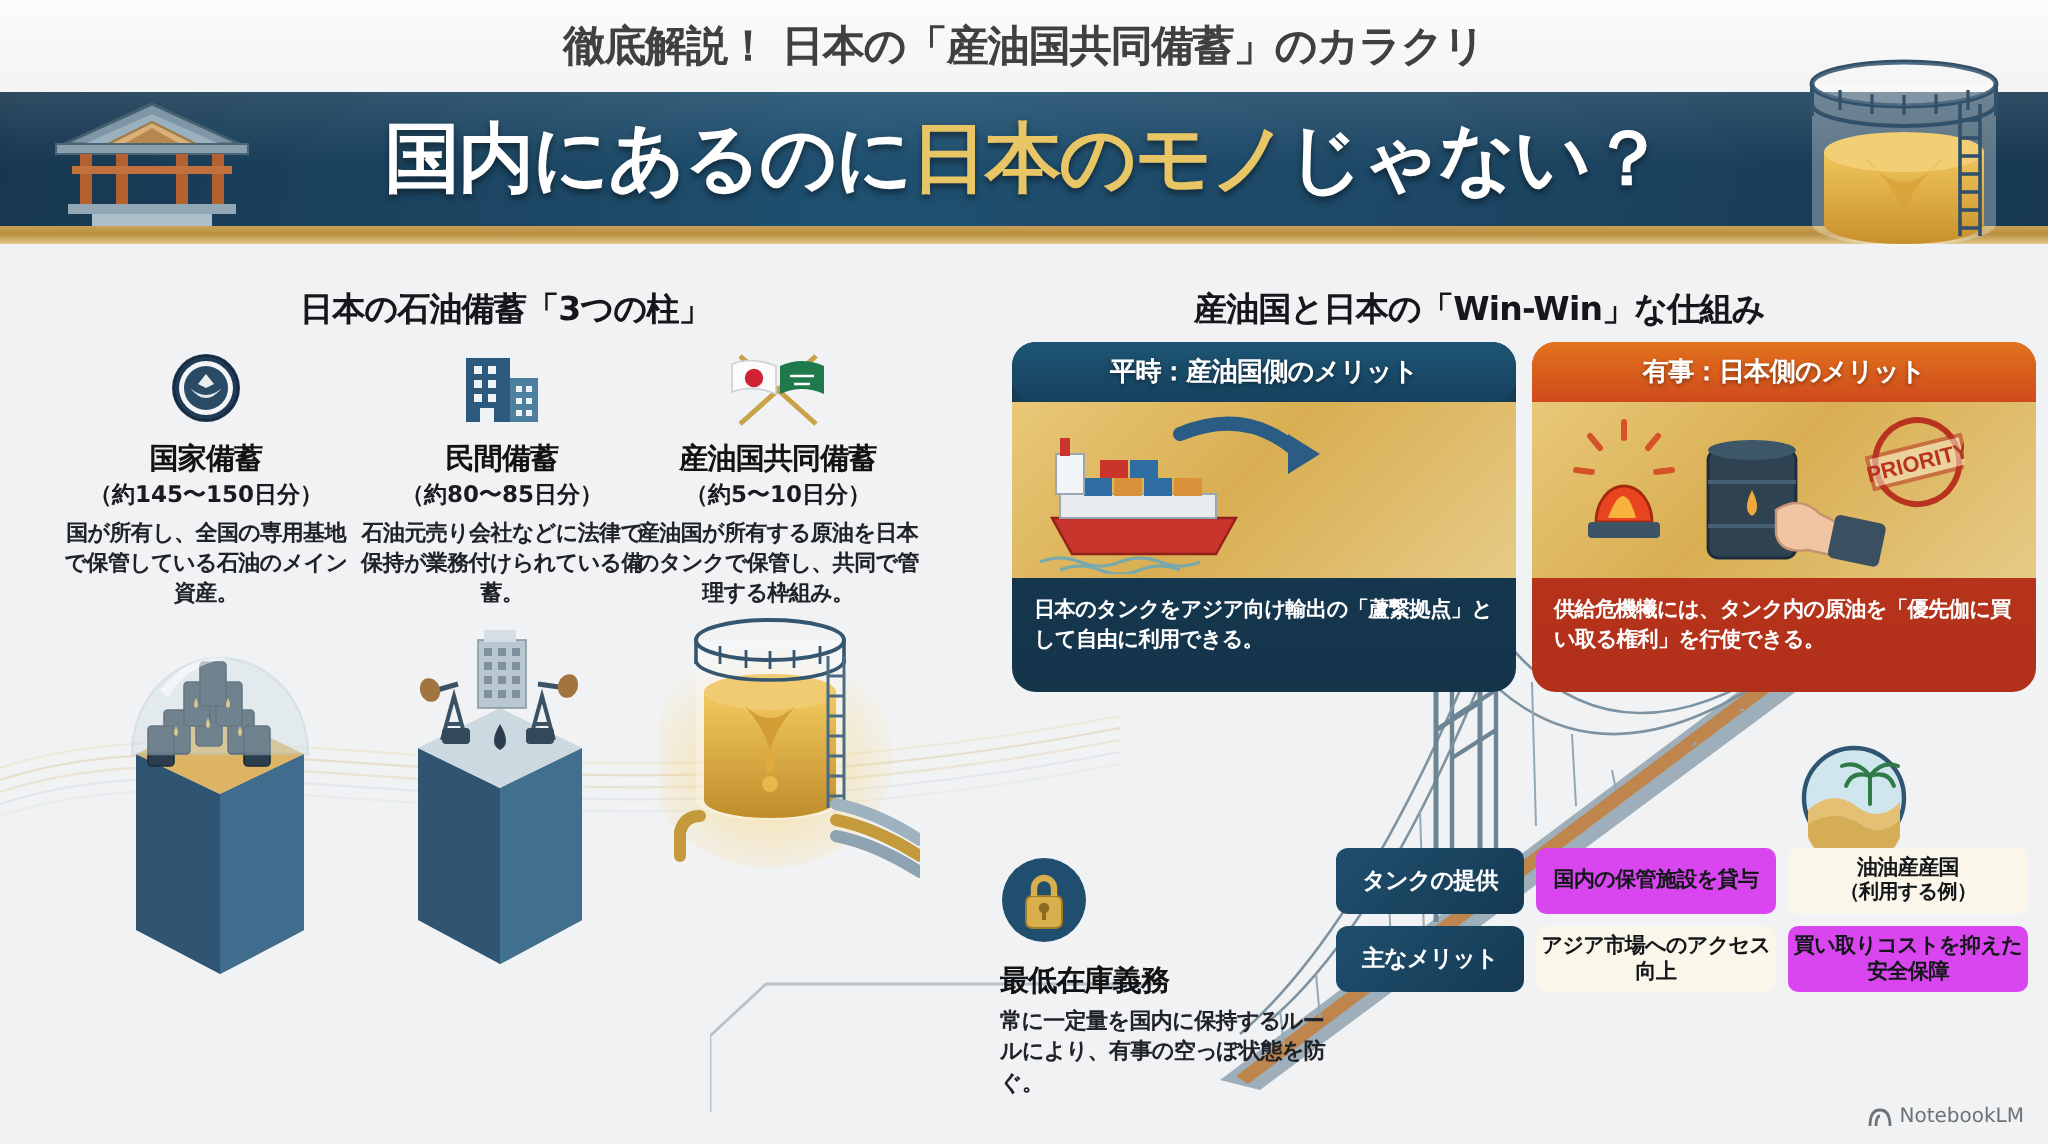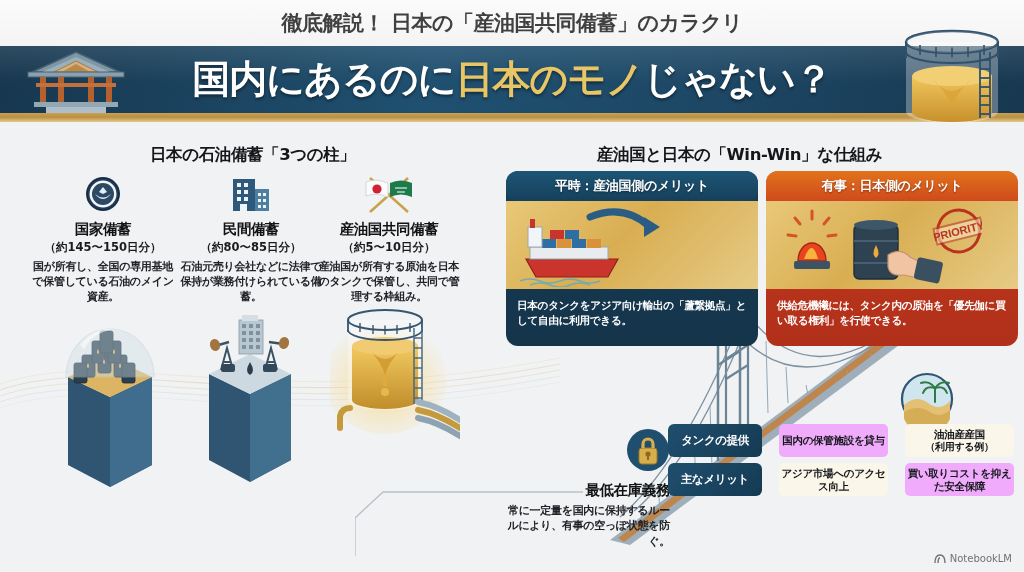--- a/index.html
+++ b/index.html
@@ -99,40 +99,40 @@
     line-height:1.45; letter-spacing:-.3px;
   }
 
   
   .bridge { position:absolute; left:600px; top:255px; width:330px; height:290px; pointer-events:none; }
 
   
   .palm-icon { position:absolute; left:900px; top:372px; width:54px; height:54px; }
 
   
-  .lock-block { position:absolute; left:500px; top:428px; width:170px; text-align:right; }
+  .lock-block { position:absolute; left:500px; top:428px; width:170px; text-align:left; }
   .lock-icon { width:44px; height:44px; margin:0 auto; }
   .lock-title { font-size:14.5px; font-weight:bold; color:#111315; margin-top:5px; letter-spacing:-.4px; }
   .lock-desc { font-size:11px; font-weight:bold; color:#202328; line-height:1.4; margin-top:3px; letter-spacing:-.3px; }
 
   
   .cmp { position:absolute; left:668px; top:424px; width:346px; }
-  .cmp-row { display:flex; gap:17px; margin-bottom:6px; height:33px; }
+  .cmp-row { display:flex; gap:6px; margin-bottom:6px; height:33px; }
   .cmp-label {
     width:94px; border-radius:6px; display:flex; align-items:center; justify-content:center;
     background:linear-gradient(135deg,#1f4f6e,#153a53);
     color:#fff; font-size:11.5px; font-weight:bold; letter-spacing:-.4px; white-space:nowrap;
   }
   .cmp-cell {
     flex:1; border-radius:5px; display:flex; flex-direction:column;
     align-items:center; justify-content:center; text-align:center;
     font-size:10.5px; font-weight:bold; color:#14171a; line-height:1.2; letter-spacing:-.3px;
   }
   .cmp-cell.jp  { background:#eef5f8; }
-  .cmp-cell.jp.plain { background:#f0abfc; }
+  .cmp-cell.jp.plain { background:#d946ef; }
   .cmp-cell.oil { background:#f7eed9; }
   .cmp-cell.oil.plain { background:#fbf6ea; }
   .cmp-sub { font-size:10px; font-weight:bold; }
 
   
   .watermark {
     position:absolute; right:12px; bottom:8px; display:flex; align-items:center; gap:4px;
     font-size:10px; color:#6e7377; font-weight:normal;
   }
   .wm-mark { width:12px; height:10px; }

